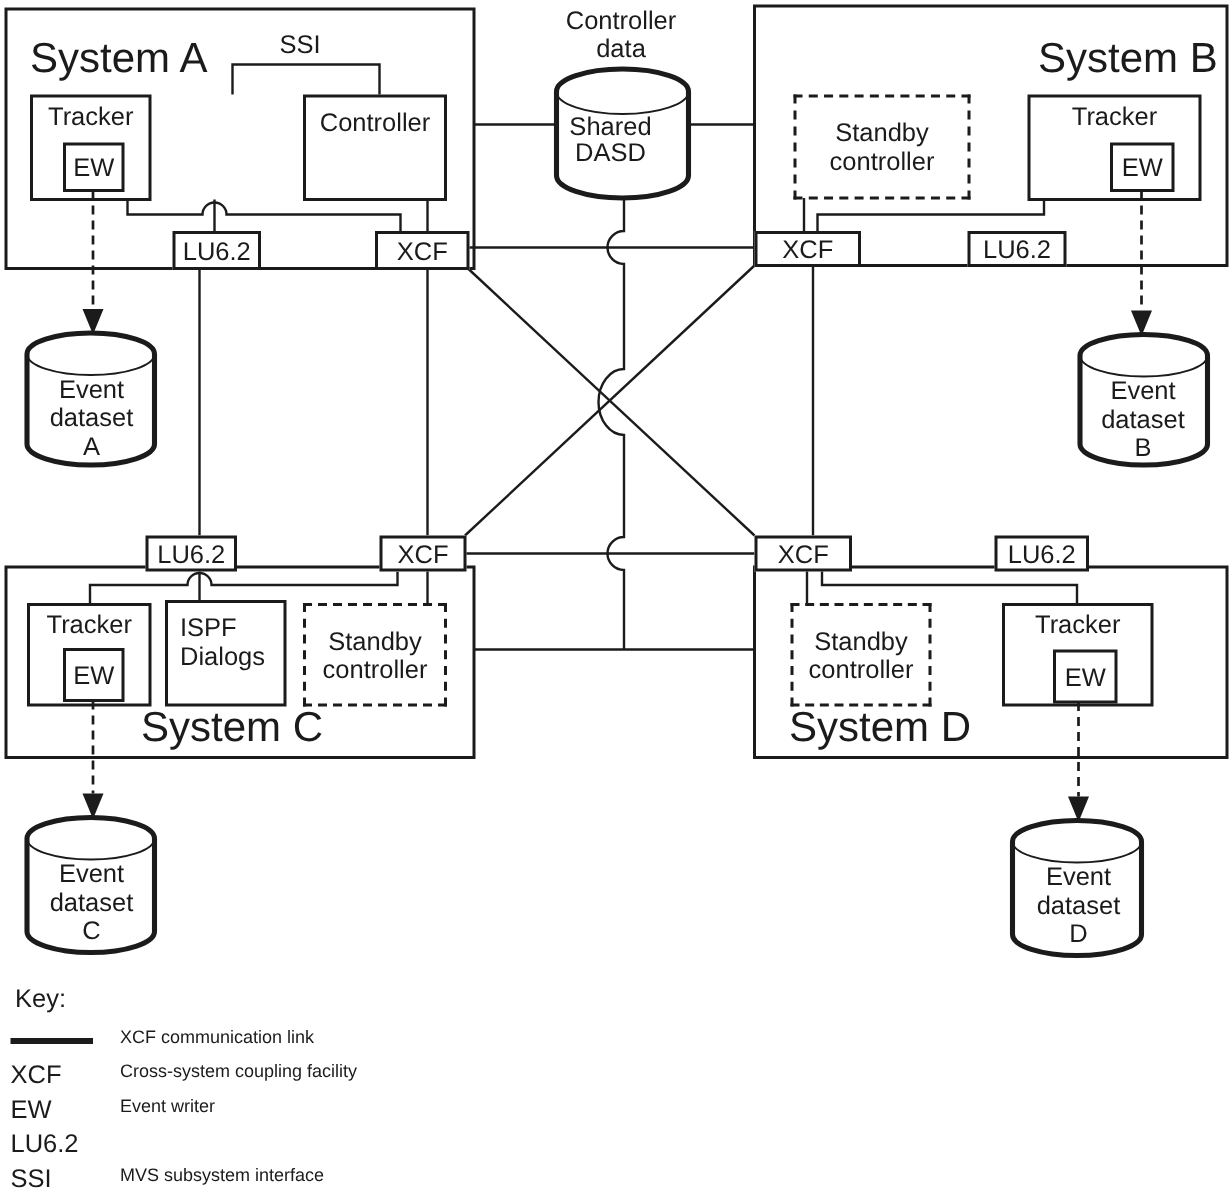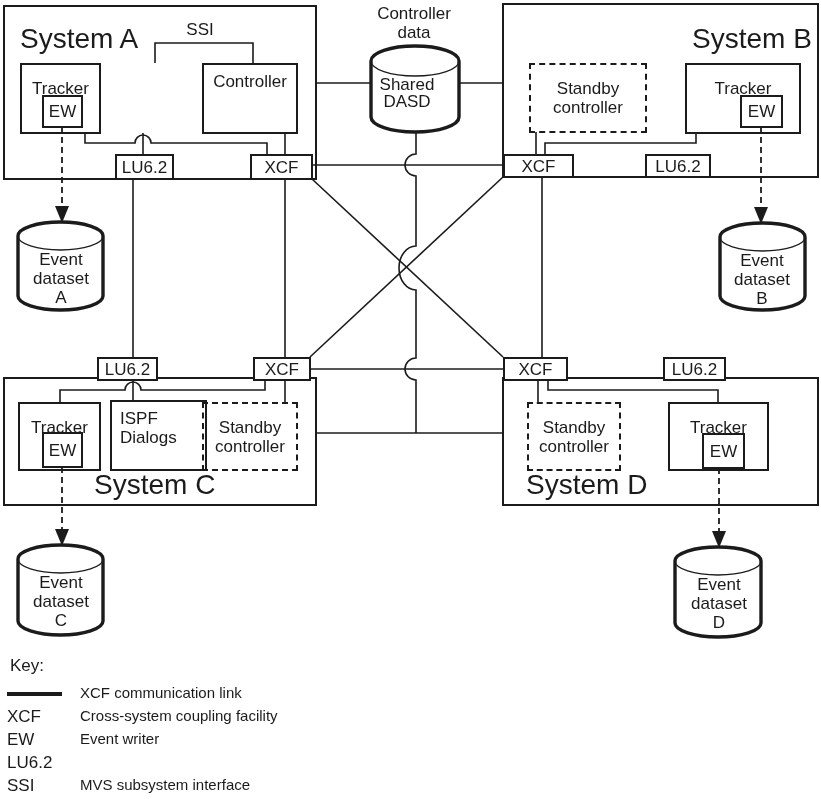--- a/index.html
+++ b/index.html
@@ -10,29 +10,29 @@
   .canvas svg{position:absolute;left:0;top:0;z-index:1;}
   .box{
     position:absolute;border:2px solid #1b1b1b;box-sizing:border-box;
     display:flex;justify-content:center;z-index:2;background:transparent;
   }
   .sys{z-index:1;}
   .iface{background:#ffffff;z-index:3;align-items:center;}
   .dashedbox{border-style:dashed;}
   .lbl{font-size:17px;line-height:19px;}
   .pre{white-space:pre-line;text-align:center;}
-  .label-top{align-items:flex-start;padding-top:14px;}
+  .label-top{align-items:flex-start;padding-top:3px;}
   .label-upper{align-items:flex-start;padding-top:7px;}
   .label-center{align-items:center;}
   .label-left{justify-content:flex-start;padding-left:8px;}
   .title{position:absolute;font-size:28px;line-height:25px;z-index:4;}
   .flabel{position:absolute;font-size:17px;line-height:19px;z-index:4;}
   .cyl-text{position:absolute;font-size:17px;z-index:4;}
   .key-term{position:absolute;left:7px;width:70px;font-size:17px;z-index:4;}
-  .key-def{position:absolute;left:80px;font-size:15px;z-index:4;}
+  .key-def{position:absolute;left:80px;font-size:12px;z-index:4;}
   .key-swatch{position:absolute;left:7px;width:55px;height:4px;background:#1b1b1b;z-index:4;}
 </style>
 </head>
 <body>
 
 <div class="canvas">
 
   <svg width="821" height="799" viewBox="0 0 821 799">
 
     <g fill="none" stroke="#1b1b1b" stroke-width="1.6">
@@ -146,21 +146,21 @@
   </div>
   <div class="box iface" style="left:253px;top:357px;width:58px;height:24px;">
     <span class="lbl">XCF</span>
   </div>
   <div class="box label-top" style="left:18px;top:402px;width:83px;height:69px;">
     <span class="lbl">Tracker</span>
   </div>
   <div class="box label-center" style="left:42px;top:432px;width:41px;height:36px;">
     <span class="lbl">EW</span>
   </div>
-  <div class="box label-upper label-left" style="left:110px;top:400px;width:97px;height:71px;">
+  <div class="box label-upper label-left" style="left:110px;top:400px;width:81px;height:71px;">
     <span class="lbl" style="white-space:pre-line;text-align:left;">ISPF
 Dialogs</span>
   </div>
   <div class="box dashedbox label-center" style="left:202px;top:402px;width:96px;height:69px;">
     <span class="lbl pre">Standby
 controller</span>
   </div>
 
   <div class="box sys" style="left:502px;top:377px;width:317px;height:129px;"></div>
   <div class="title" style="left:526px;top:472px;">System D</div>

